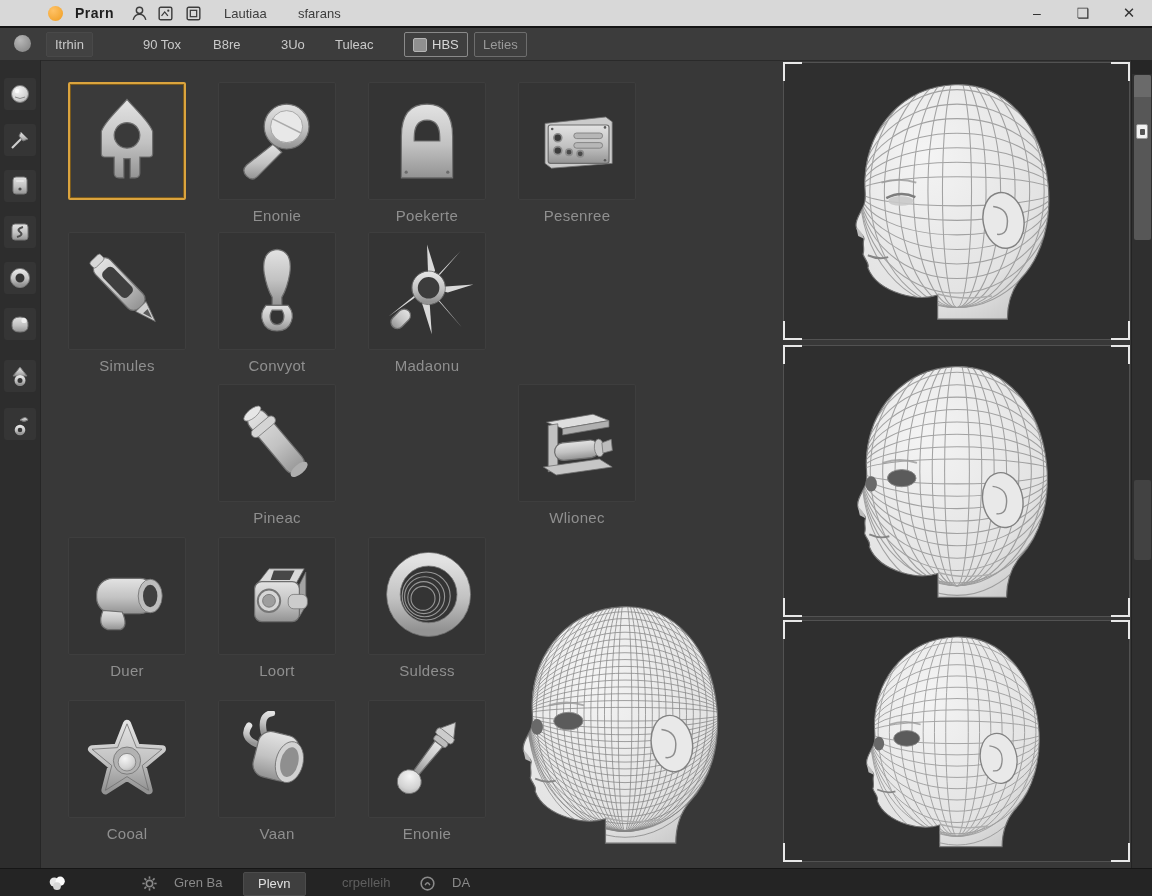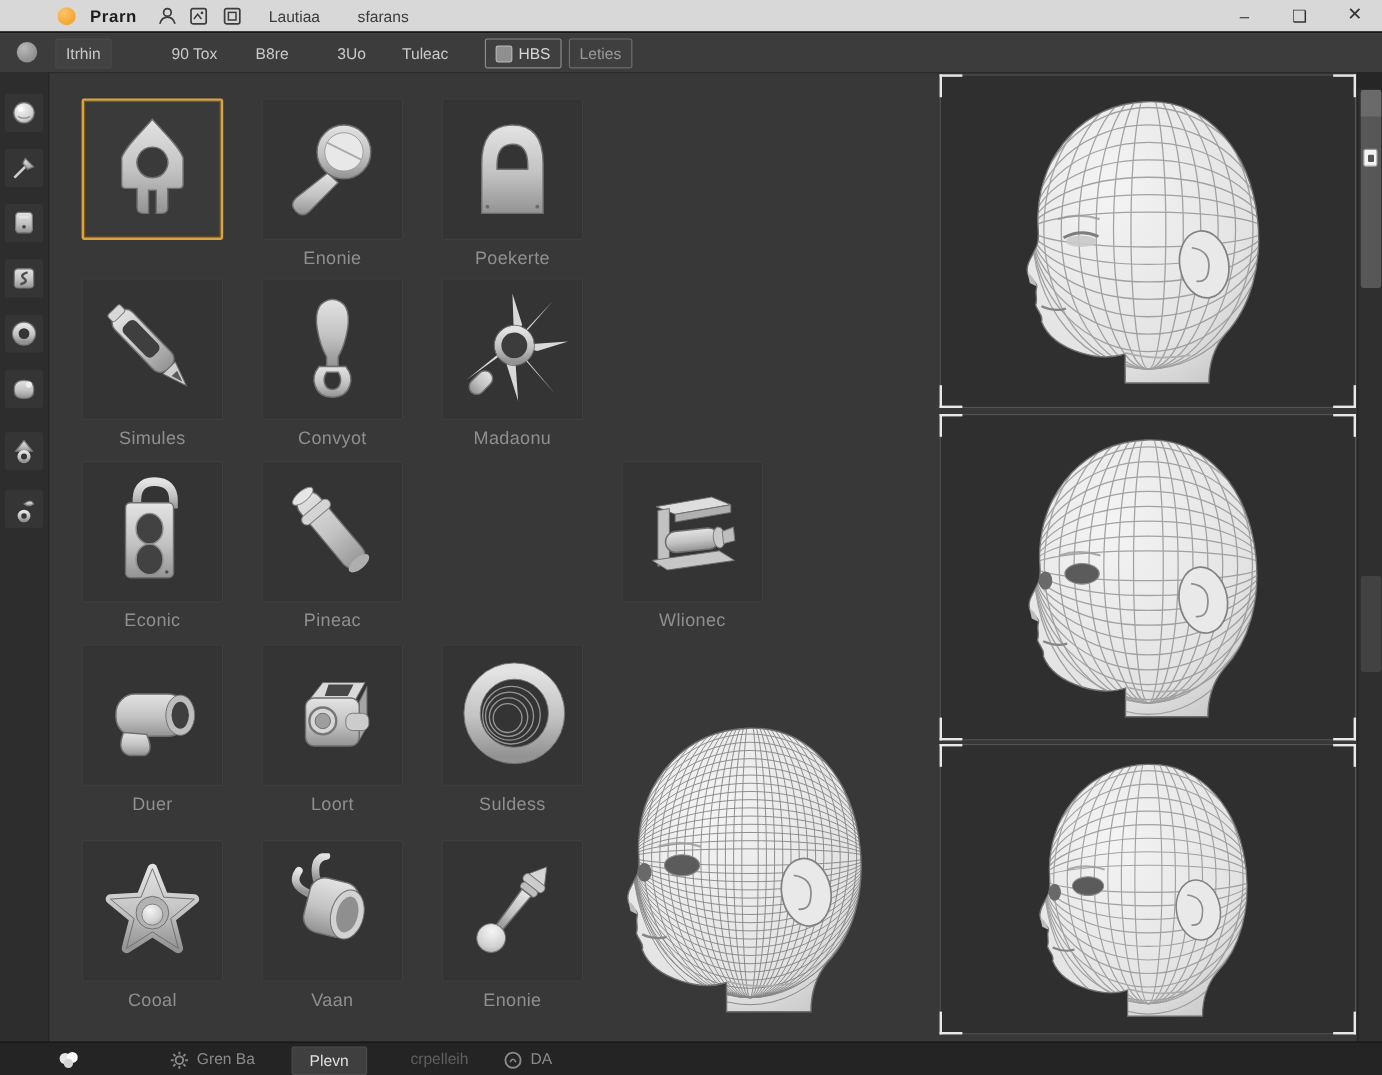--- a/index.html
+++ b/index.html
@@ -49,21 +49,21 @@
   .scrollstrip{left:1131px;top:60px;width:21px;height:808px;background:#2f2f2f;border-left:1px solid #232323}
   .scroll-notch{left:0;top:0;width:21px;height:14px;background:#262626}
   .scroll-thumb{left:2px;top:15px;width:17px;height:165px;background:#575757;border-radius:2px}
   .scroll-cap{left:2px;top:15px;width:17px;height:22px;background:#6a6a6a;border-radius:2px 2px 0 0}
   .scroll-ico{left:4px;top:64px;width:12px;height:15px;background:#f2f2f2;border-radius:2px;border:1px solid #9a9a9a;box-sizing:border-box}
   .scroll-ico:after{content:"";display:block;width:5px;height:6px;margin:4px auto 0;background:#555;border-radius:1px}
   .scroll-seg{left:2px;top:420px;width:17px;height:80px;background:#424242;border-radius:2px}
 
   
   .statusbar{left:0;top:868px;width:1152px;height:28px;background:#242424;border-top:1px solid #161616}
-  .sb-item{top:3px;height:22px;line-height:22px;font-size:13px;color:#8a8a8a;display:flex;align-items:center;gap:5px}
+  .sb-item{top:3px;height:22px;line-height:22px;font-size:13px;color:#8a8a8a;display:flex;align-items:center;gap:15px}
   .sb-btn{top:3px;height:22px;line-height:22px;padding:0 14px;font-size:13px;color:#e0e0e0;background:#3f3f3f;border:1px solid #4c4c4c;border-radius:2px}
   .sb-dim{color:#5f5f5f}
 </style>
 </head>
 <body>
 
 <svg width="0" height="0" style="position:absolute" aria-hidden="true">
   <defs>
     <linearGradient id="mgrad" x1="0" y1="0" x2="0" y2="1">
       <stop offset="0" stop-color="#e3e3e3"></stop>
@@ -195,20 +195,38 @@
   <div class="abs cell" style="left:368px;top:82px">
     <div class="tile">
         <svg viewBox="0 0 120 120" width="100%" height="100%">
           <path fill-rule="evenodd" fill="url(#mgrad)" stroke="#6e6e6e" stroke-width="1.5" d="M28,106 L28,54 Q28,14 60,14 Q92,14 92,54 L92,106 Z M44,56 Q44,34 60,34 Q76,34 76,56 L76,60 L44,60 Z"></path>
           <circle cx="34" cy="99" r="2" fill="#6b6b6b"></circle>
           <circle cx="86" cy="99" r="2" fill="#6b6b6b"></circle>
         </svg>
       </div>
     <div class="cap">Poekerte</div>
   </div>
+  <div class="abs cell" style="left:518px;top:82px">
+    <div class="tile">
+        <svg viewBox="0 0 120 120" width="100%" height="100%">
+          <path d="M20,38 L96,30 L104,36 L104,88 L28,94 L20,88 Z" fill="#cbcbcb" stroke="#6e6e6e"></path>
+          <rect x="24" y="40" width="76" height="48" rx="3" fill="url(#mgrad)" stroke="#6e6e6e" stroke-width="1.5"></rect>
+          <circle cx="36" cy="56" r="5" fill="#3c3c3c" stroke="#8d8d8d" stroke-width="2"></circle>
+          <circle cx="36" cy="72" r="5" fill="#3c3c3c" stroke="#8d8d8d" stroke-width="2"></circle>
+          <circle cx="50" cy="74" r="4" fill="#4a4a4a" stroke="#8d8d8d" stroke-width="2"></circle>
+          <circle cx="64" cy="76" r="4" fill="#4a4a4a" stroke="#8d8d8d" stroke-width="2"></circle>
+          <rect x="56" y="50" width="36" height="7" rx="3.5" fill="#b7b7b7" stroke="#777"></rect>
+          <rect x="56" y="62" width="36" height="7" rx="3.5" fill="#b7b7b7" stroke="#777"></rect>
+          <circle cx="29" cy="45" r="1.6" fill="#5a5a5a"></circle>
+          <circle cx="95" cy="43" r="1.6" fill="#5a5a5a"></circle>
+          <circle cx="95" cy="84" r="1.6" fill="#5a5a5a"></circle>
+        </svg>
+      </div>
+    <div class="cap">Pesenree</div>
+  </div>
 
   <div class="abs cell" style="left:68px;top:232px">
     <div class="tile">
         <svg viewBox="0 0 120 120" width="100%" height="100%">
           <g transform="rotate(-44 60 60)">
             <rect x="46" y="8" width="26" height="78" rx="10" fill="url(#mgrad)" stroke="#6e6e6e" stroke-width="1.5"></rect>
             <rect x="50" y="22" width="18" height="44" rx="6" fill="#3f3f3f"></rect>
             <path d="M50,86 L68,86 L59,112 Z" fill="#cfcfcf" stroke="#6e6e6e"></path>
             <path d="M55,94 L63,94 L59,106 Z" fill="#5a5a5a"></path>
             <rect x="50" y="2" width="18" height="10" rx="3" fill="#d8d8d8" stroke="#777"></rect>
@@ -240,32 +258,20 @@
           <g transform="rotate(45 30 92)">
             <rect x="22" y="82" width="16" height="28" rx="8" fill="url(#mgrad)" stroke="#6e6e6e" stroke-width="1.5"></rect>
           </g>
           <circle cx="62" cy="56" r="17" fill="#3c3c3c" stroke="url(#mgrad)" stroke-width="7"></circle>
           <circle cx="62" cy="56" r="21" fill="none" stroke="#6e6e6e"></circle>
         </svg>
       </div>
     <div class="cap">Madaonu</div>
   </div>
 
-  <div class="abs cell" style="left:68px;top:384px">
-    <div class="tile">
-        <svg viewBox="0 0 120 120" width="100%" height="100%">
-          <path d="M44,32 Q42,8 62,8 Q82,8 82,28 L82,36" fill="none" stroke="url(#mgrad)" stroke-width="9"></path>
-          <rect x="32" y="30" width="50" height="78" rx="5" fill="url(#mgrad)" stroke="#6e6e6e" stroke-width="1.5"></rect>
-          <ellipse cx="57" cy="57" rx="14" ry="16" fill="#424242" stroke="#8f8f8f" stroke-width="1.5"></ellipse>
-          <ellipse cx="57" cy="89" rx="14" ry="16" fill="#424242" stroke="#8f8f8f" stroke-width="1.5"></ellipse>
-          <circle cx="75" cy="102" r="1.8" fill="#4e4e4e"></circle>
-        </svg>
-      </div>
-    <div class="cap">Econic</div>
-  </div>
   <div class="abs cell" style="left:218px;top:384px">
     <div class="tile">
         <svg viewBox="0 0 120 120" width="100%" height="100%">
           <g transform="rotate(-40 60 60)">
             <rect x="47" y="10" width="26" height="96" rx="13" fill="url(#mgrad)" stroke="#6e6e6e" stroke-width="1.5"></rect>
             <ellipse cx="60" cy="103" rx="13" ry="6" fill="#aeaeae"></ellipse>
             <rect x="42" y="28" width="36" height="11" rx="5.5" fill="#d4d4d4" stroke="#7a7a7a"></rect>
             <ellipse cx="60" cy="12" rx="13" ry="5.5" fill="#e6e6e6" stroke="#8a8a8a"></ellipse>
           </g>
         </svg>

